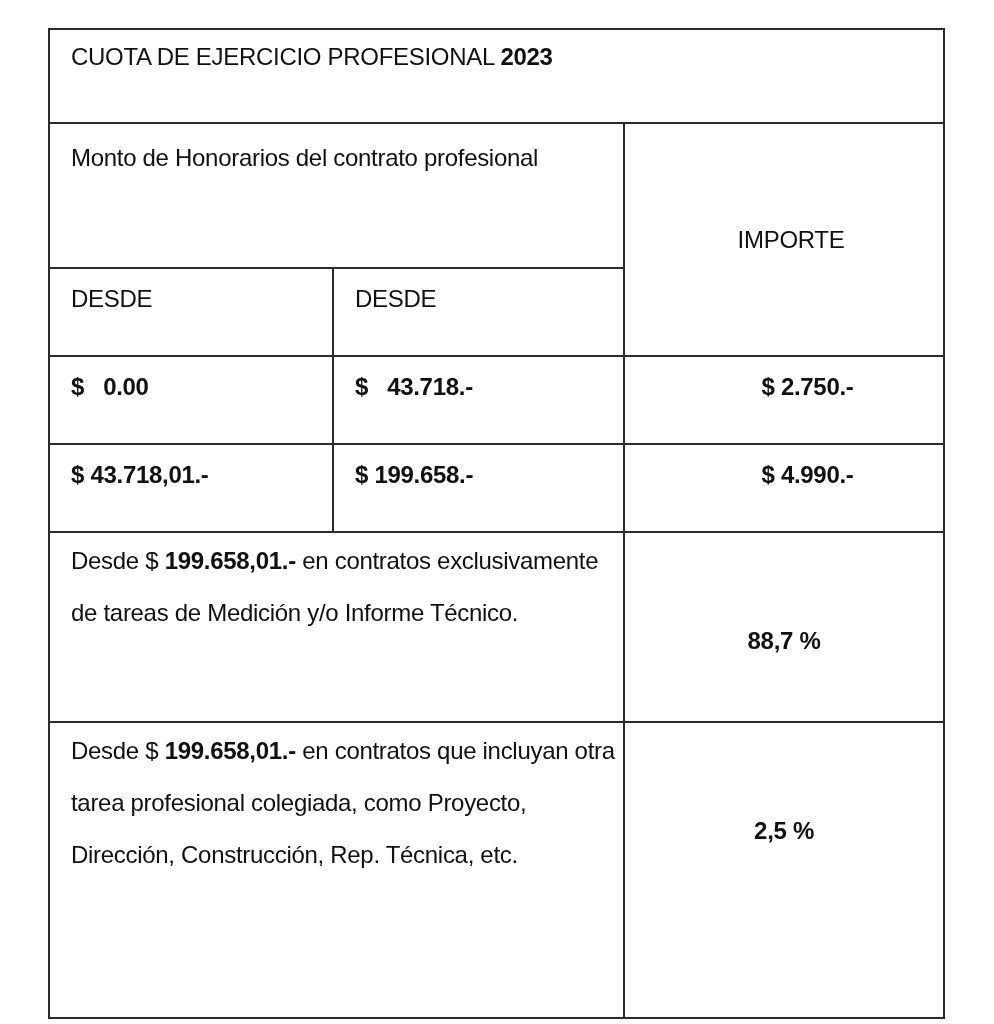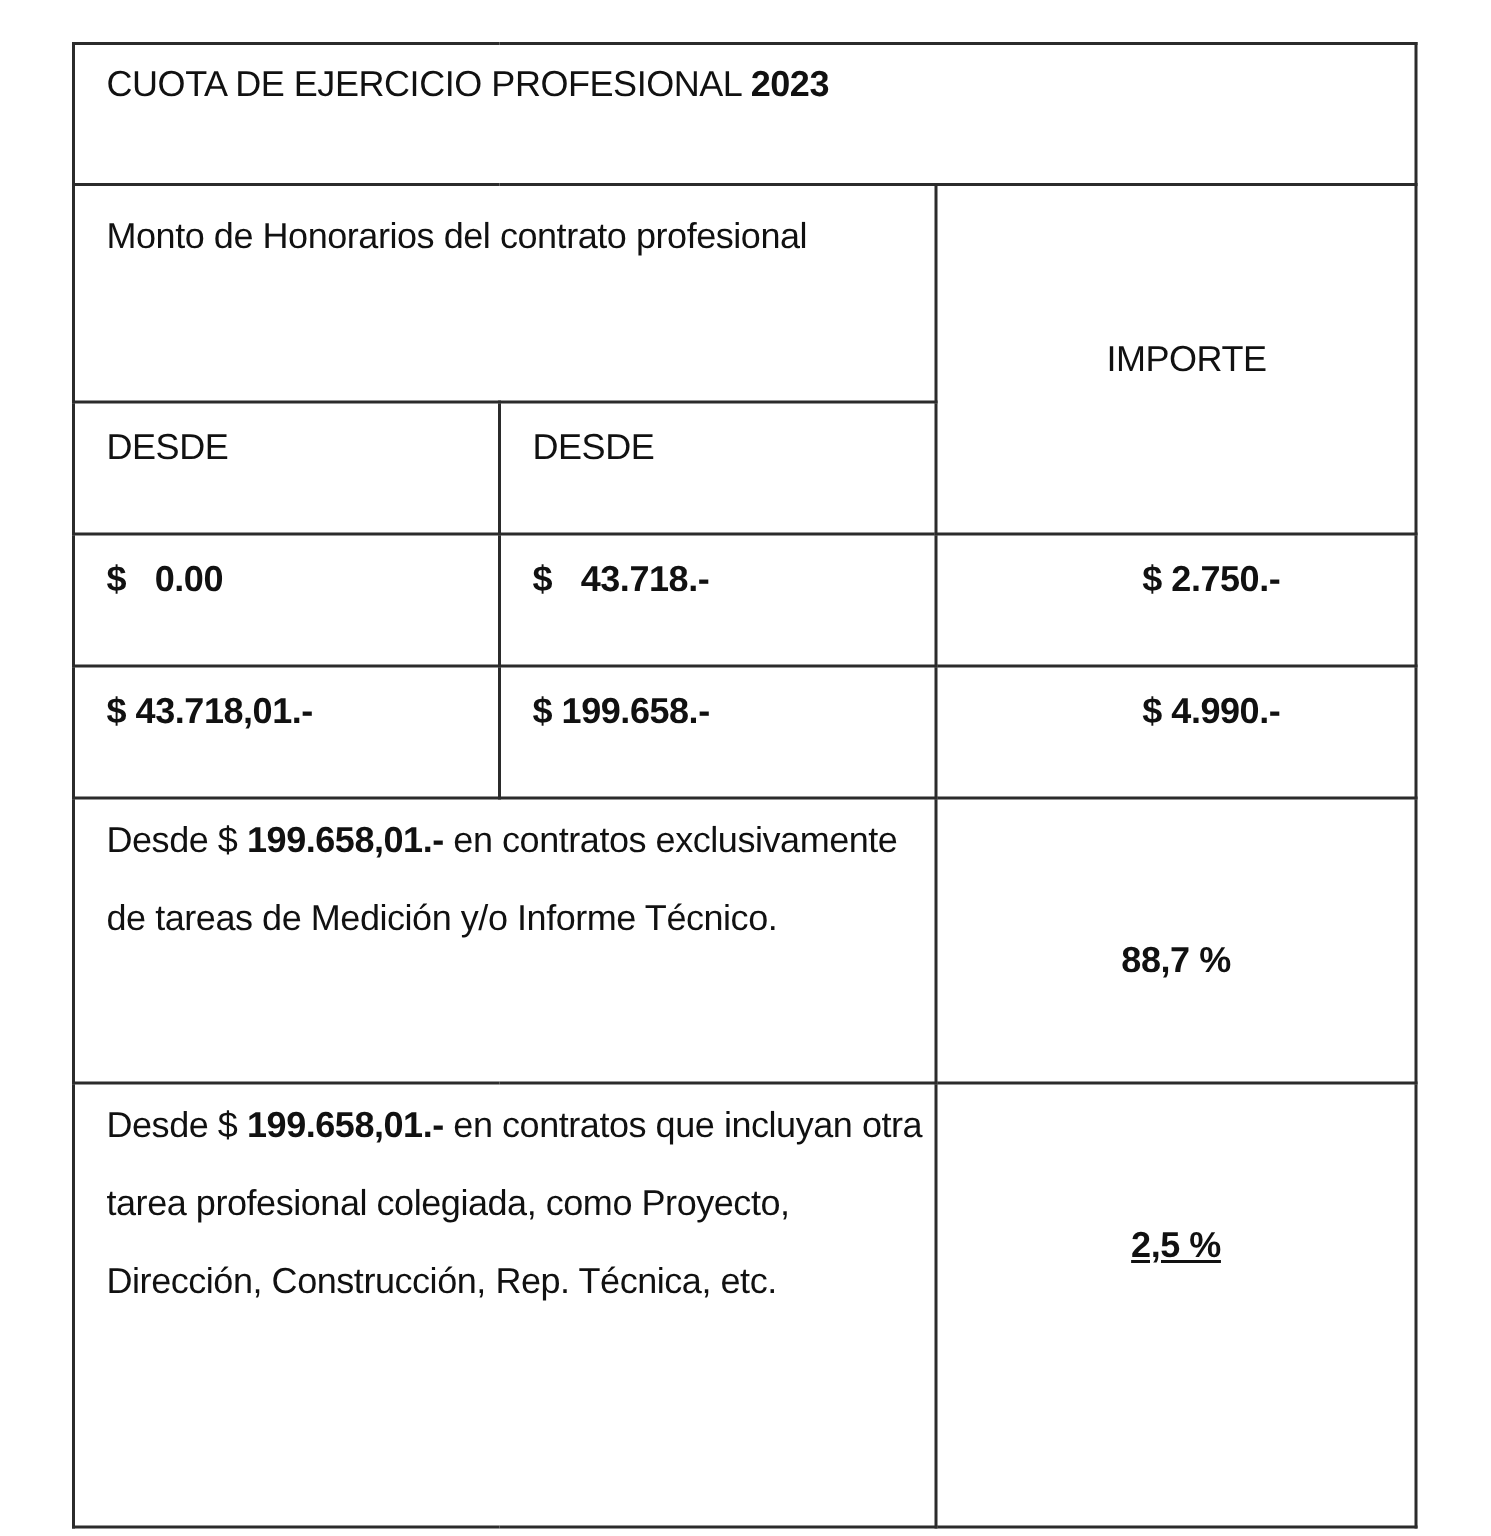--- a/index.html
+++ b/index.html
@@ -37,21 +37,21 @@
     .sub-cell { height: 82px; padding-top: 4px !important; }
     .importe-cell { vertical-align: middle !important; text-align: center; margin-top: 44px; }
     .importe-label { display: inline-block; padding-left: 14px; }
     .row-cell { height: 82px; padding-top: 4px !important; }
     .bold { font-weight: bold; }
     .amount-cell { padding-left: 55px !important; text-align: center; }
     .rule3 { height: 186px; padding-top: 2px !important; }
     .rule4 { height: 292px; padding-top: 2px !important; }
     .pct-cell { vertical-align: top !important; text-align: center; }
     .pct-3 { padding-top: 82px !important; }
-    .pct-4 { padding-top: 82px !important; text-decoration: underline; }
+    .pct-4 { padding-top: 82px !important; }
     .sp { white-space: pre; }
   </style>
 </head>
 <body>
 
 <table class="fee-table">
   <colgroup>
     <col style="width:284px">
     <col style="width:291px">
     <col style="width:320px">

